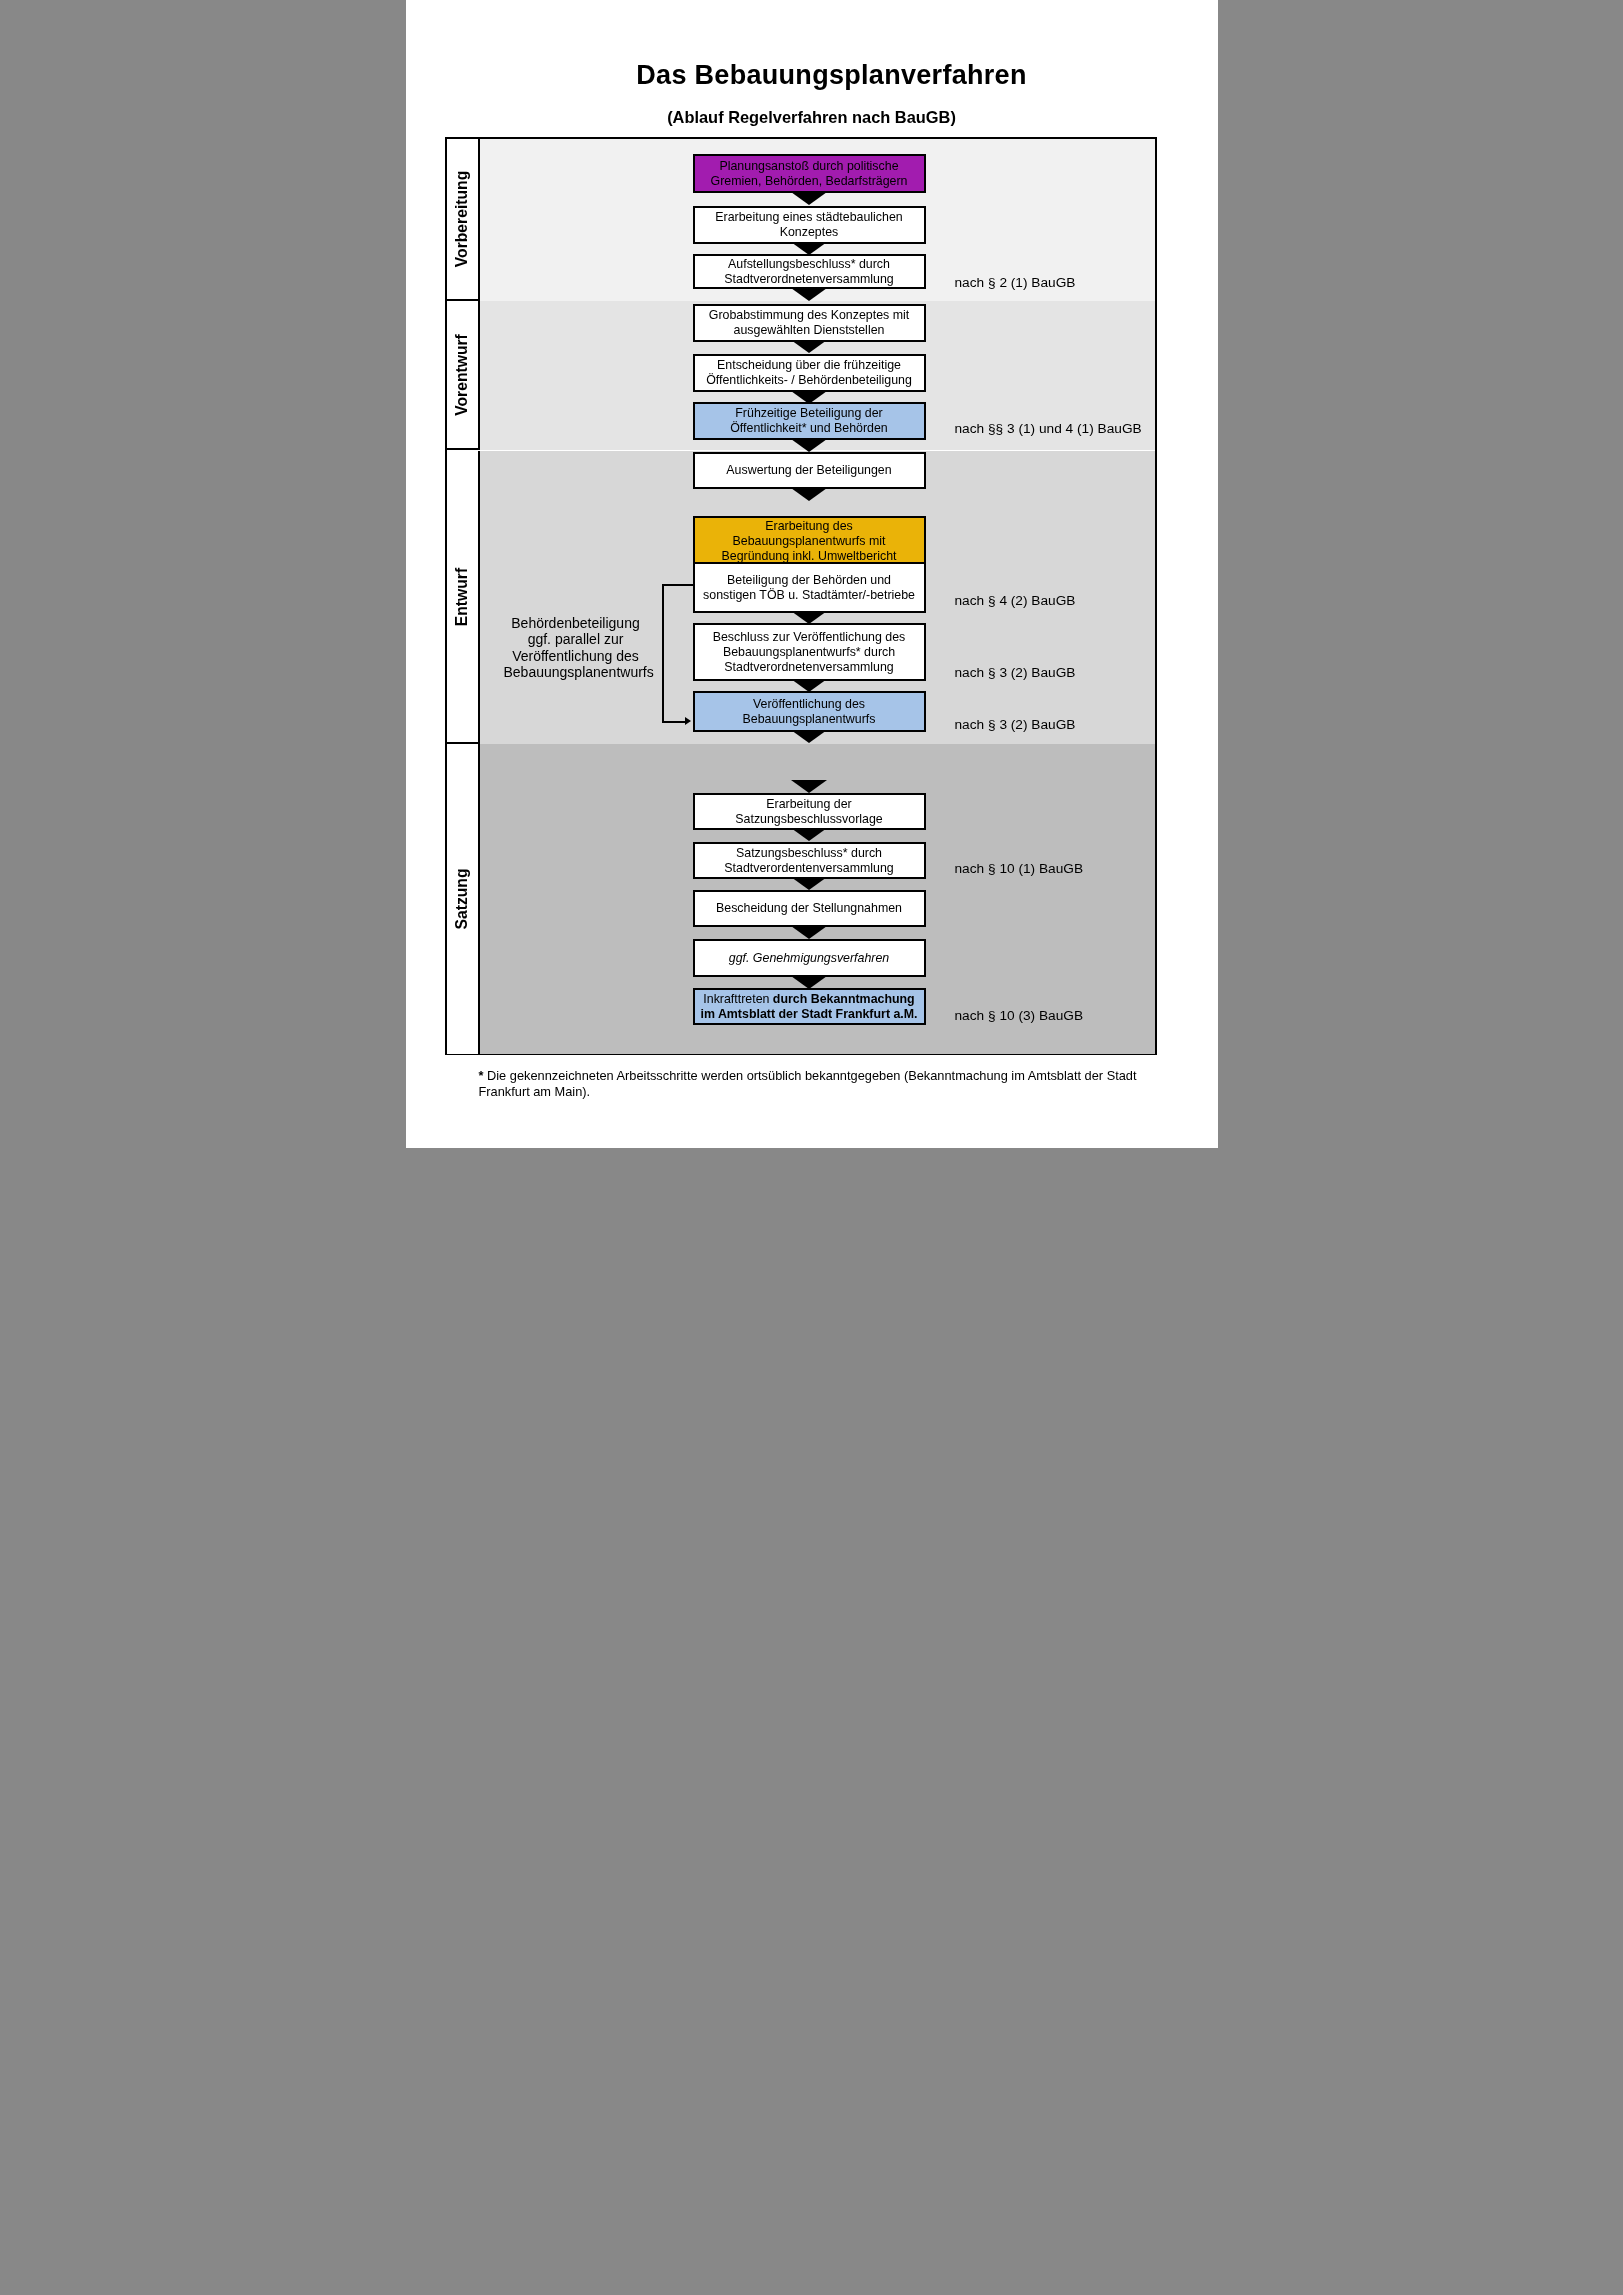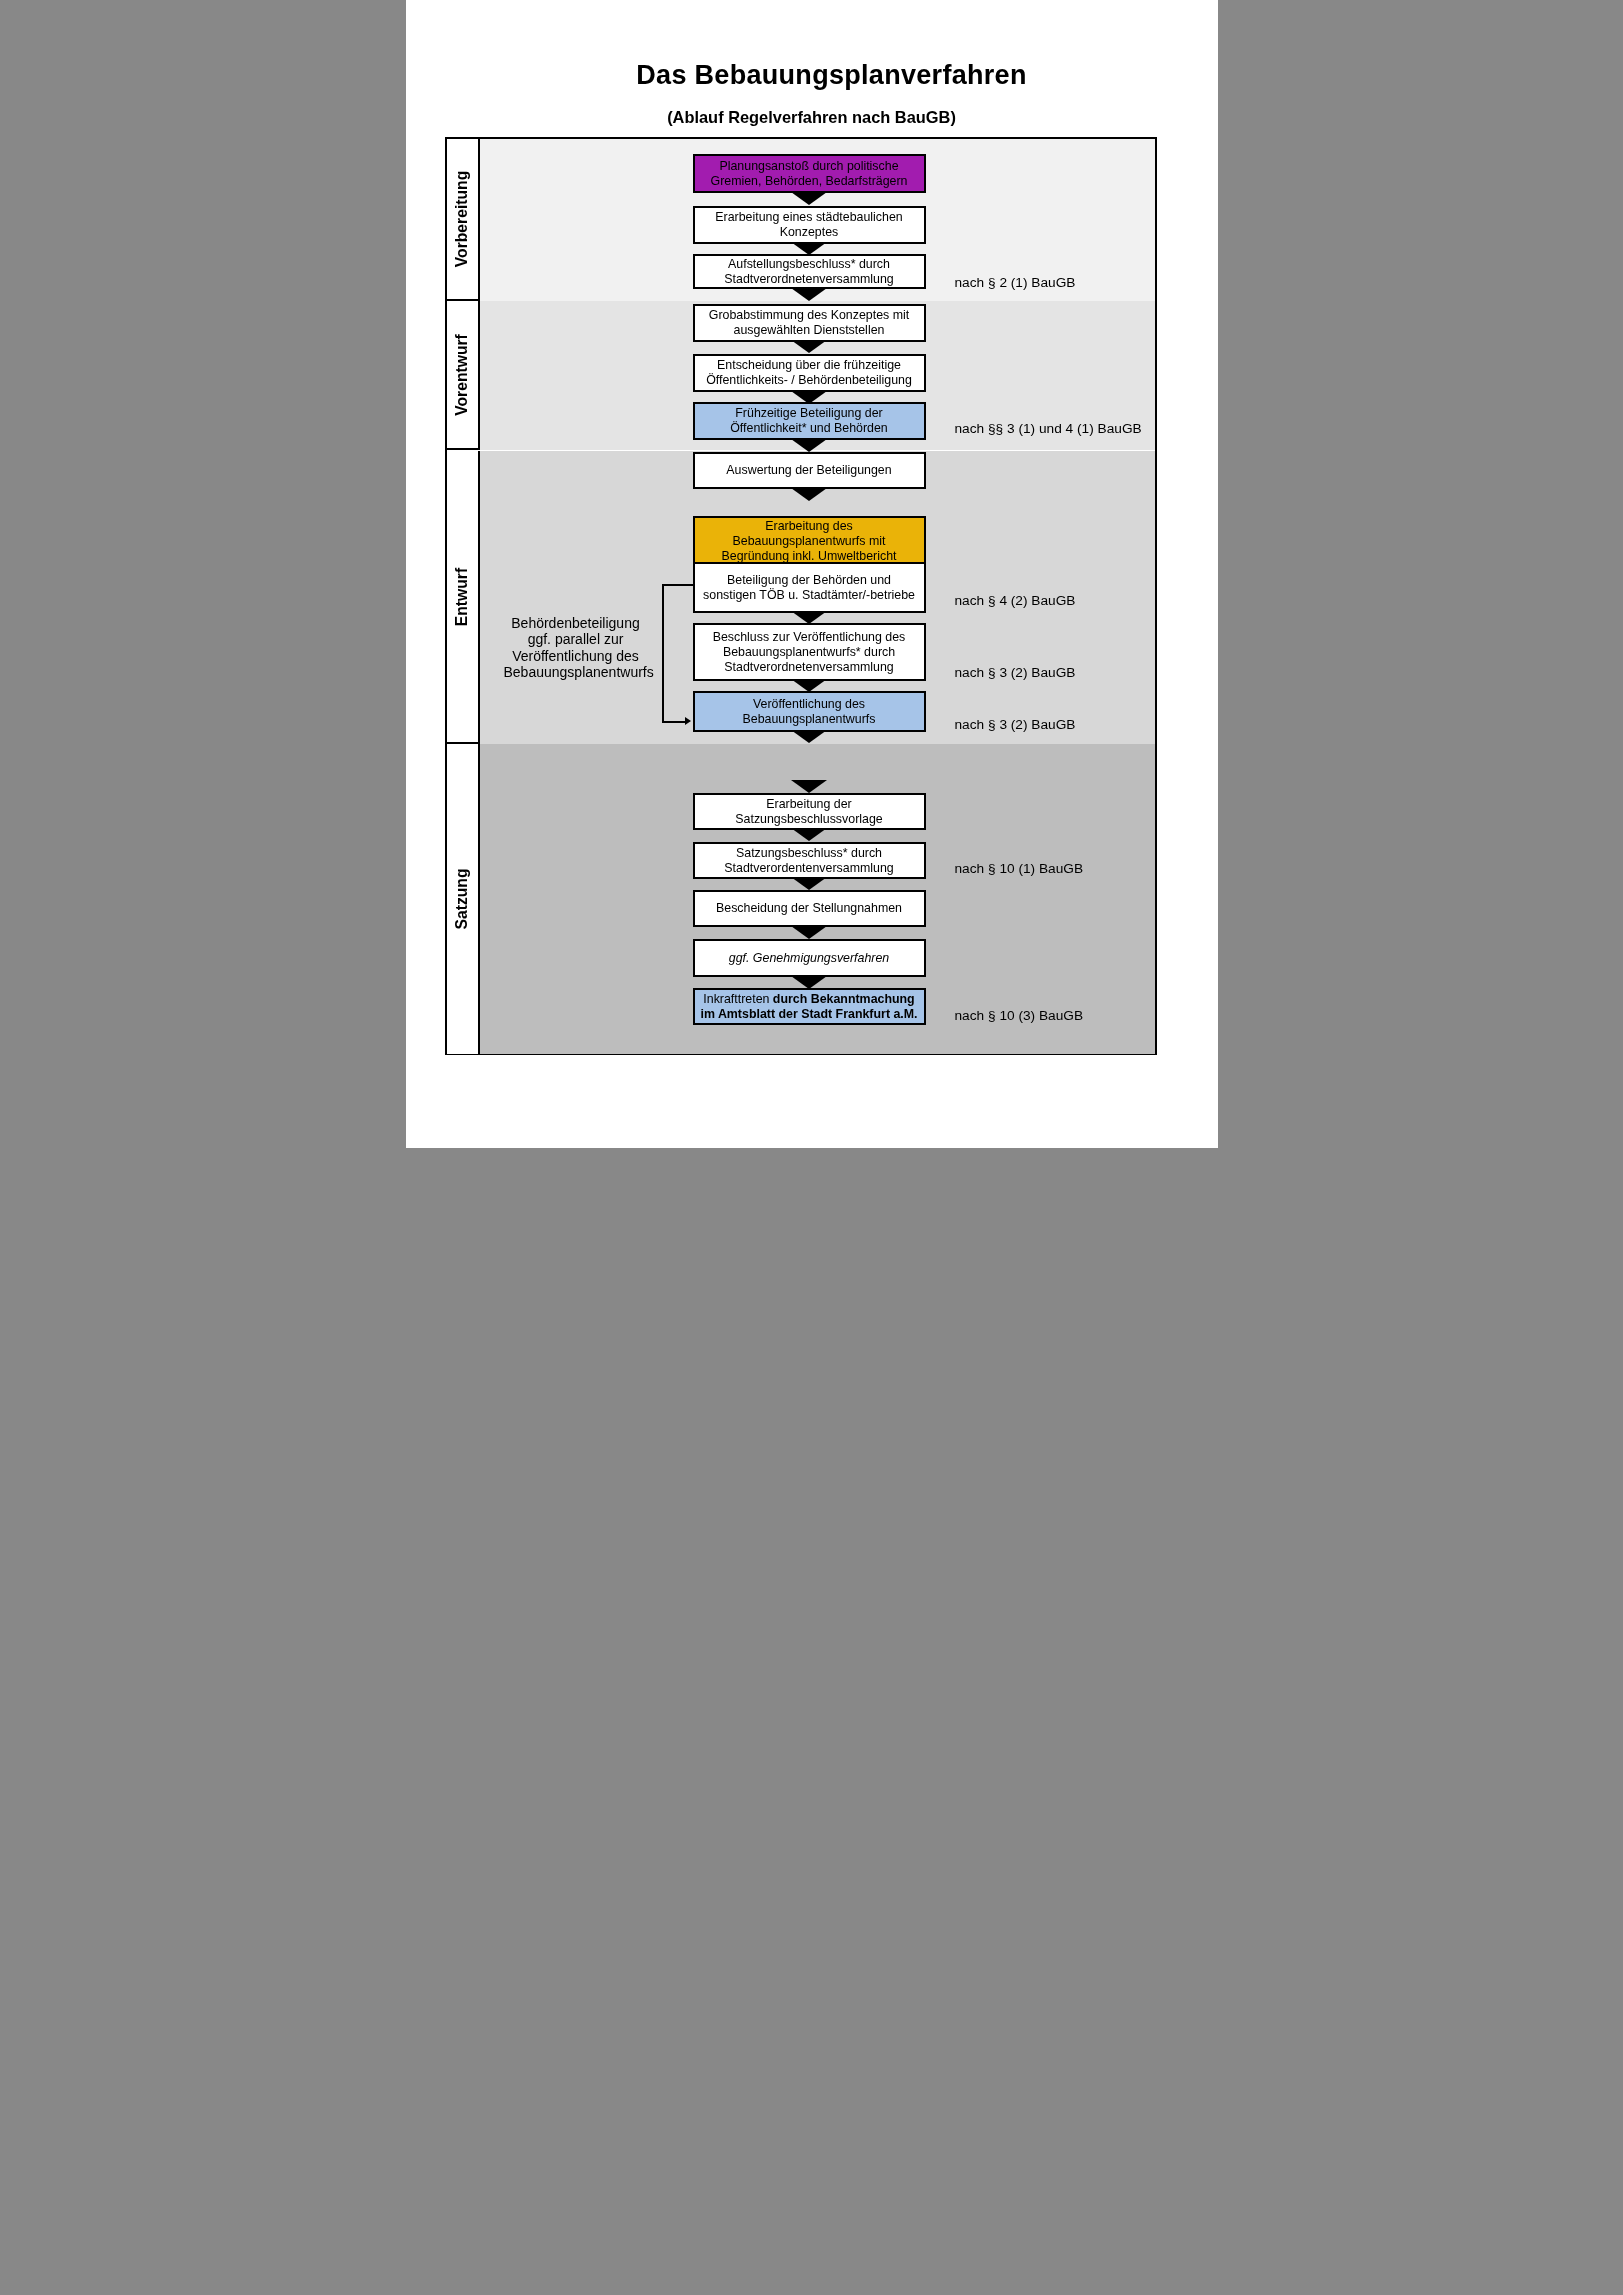--- a/index.html
+++ b/index.html
@@ -99,20 +99,23 @@
       <div>ggf. parallel zur</div>
       <div>Veröffentlichung des</div>
       <div>Bebauungsplanentwurfs</div>
     </div>
 
   <div class="conn" style="left:256px;top:584px;width:31px;height:2px;"></div>
   <div class="conn" style="left:256px;top:584px;width:2px;height:139px;"></div>
   <div class="conn" style="left:256px;top:721px;width:23.6px;height:2px;"></div>
   <div class="conn-arrowhead"></div>
 
+  <div class="footnote">
+    <span class="star">*</span><span> Die gekennzeichneten Arbeitsschritte werden ortsüblich bekanntgegeben (Bekanntmachung im Amtsblatt  der Stadt Frankfurt am Main).</span>
+  </div>
 <div class="flow-box" style="top: 154px; height: 39px; background: #a21caf;">
       <div><span>Planungsanstoß durch politische</span></div>
       <div><span>Gremien, Behörden, Bedarfsträgern</span></div>
     </div>
     <div class="arrow-down" style="left: 385px; top: 192px;"></div>
     <div class="flow-box" style="top: 206px; height: 38px; background: rgb(255, 255, 255);">
       <div><span>Erarbeitung eines städtebaulichen</span></div>
       <div><span>Konzeptes</span></div>
     </div>
     <div class="arrow-down" style="left: 385px; top: 242px;"></div>

